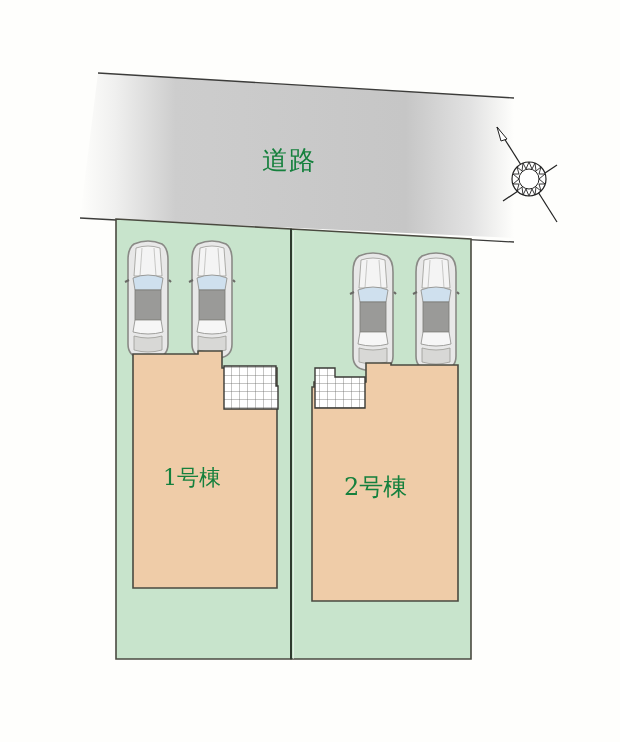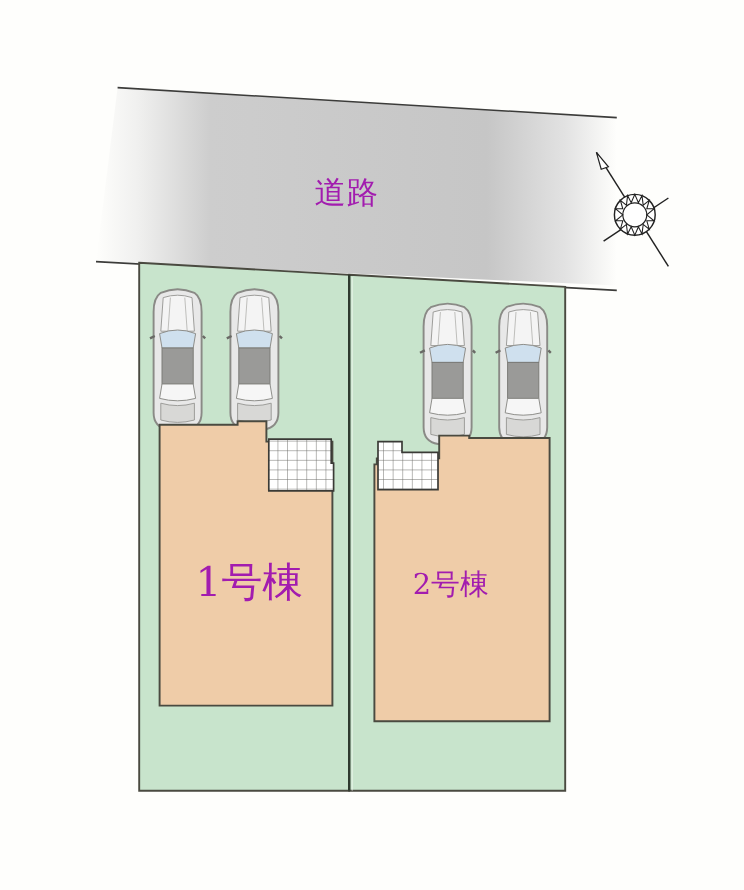--- a/index.html
+++ b/index.html
@@ -1,20 +1,20 @@
 <!DOCTYPE html>
 <html><head>
 <meta charset="utf-8">
 <style>
   html, body { margin:0; padding:0; background:#fefefc; }
   body { width:620px; height:742px; position:relative; overflow:hidden; font-family:"DejaVu Serif", serif; }
   #site { position:absolute; left:0; top:0; width:620px; height:742px; }
-  .label { position:absolute; font-family:"DejaVu Serif", serif; color:#a21caf; white-space:nowrap; }
+  .label { position:absolute; font-family:"DejaVu Serif", serif; color:#15803d; white-space:nowrap; }
   #road-label { left:262px; top:143px; font-size:26px; letter-spacing:1px; }
-  #lot1-label { left:163px; top:463px; font-size:34px; }
+  #lot1-label { left:163px; top:463px; font-size:22px; }
   #lot2-label { left:344px; top:471px; font-size:24px; }
 </style>
 </head>
 <body>
 
 <svg id="site" viewBox="0 0 620 742" xmlns="http://www.w3.org/2000/svg">
   <defs>
     <linearGradient id="roadGrad" x1="0" x2="1" y1="0" y2="0">
       <stop offset="0" stop-color="#fefefc"></stop>
       <stop offset="0.08" stop-color="#f0f0ef"></stop>

